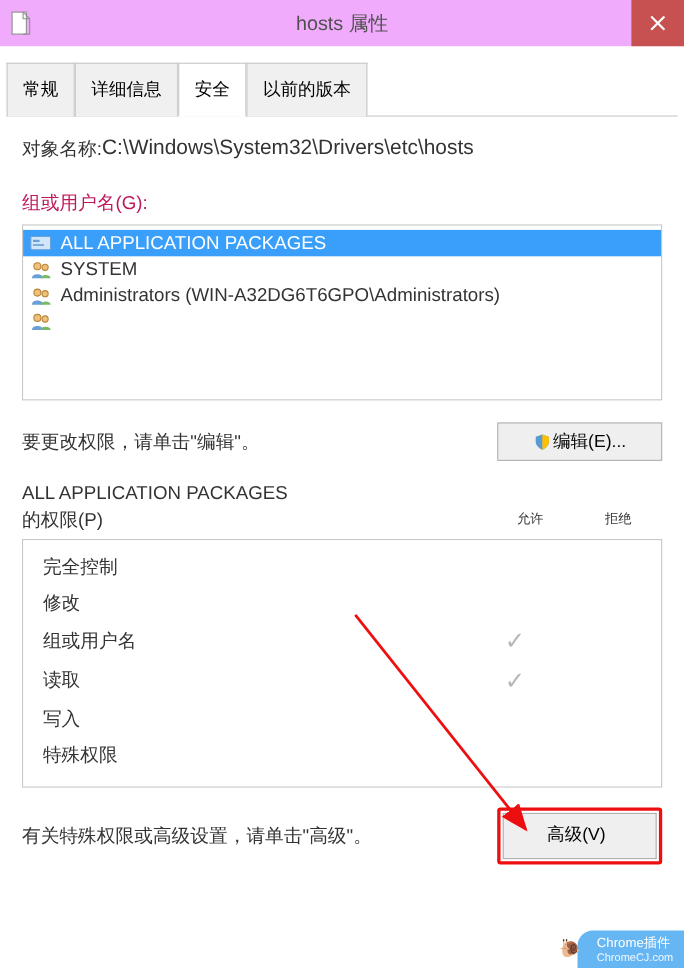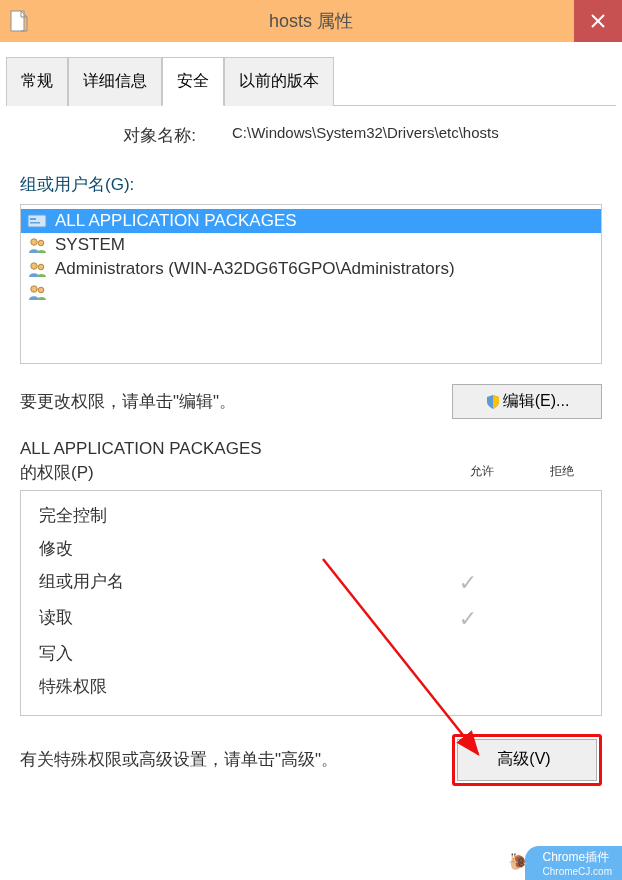--- a/index.html
+++ b/index.html
@@ -1,41 +1,41 @@
 <!DOCTYPE html>
 <html><head>
   <meta charset="utf-8">
   <style>
     * { margin: 0; padding: 0; box-sizing: border-box; font-family: "Microsoft YaHei", "Segoe UI", Tahoma, sans-serif; }
     body { width: 622px; height: 880px; background: #fff; position: relative; overflow: hidden; }
-    .titlebar { height: 42px; background: #fdba74; display: flex; align-items: center; position: relative; }
+    .titlebar { height: 42px; background: #f0abfc; display: flex; align-items: center; position: relative; }
     .titlebar-icon { margin-left: 10px; display:flex; align-items:center; }
     .titlebar-title { position:absolute; left:50%; transform:translateX(-50%); font-size: 18px; color: #505050; }
     .close-btn { width: 48px; height: 42px; background: #C75050; margin-left: auto; display:flex; align-items:center; justify-content:center; color:#fff; cursor:pointer; }
     .content { padding: 6px; }
     .tab-row { display:flex; border-bottom:1px solid #c8c8c8; margin-top: 8px; }
     .tab { padding: 13px 14px; font-size: 16px; border:1px solid #c8c8c8; border-bottom:none; background:#f0f0f0; margin-right:0; cursor:pointer; position:relative; top:1px; }
     .tab.active { background:#fff; border-bottom:1px solid #fff; }
     .tab-panel { padding: 18px 14px; }
     .row-label { font-size: 17px; color:#333; }
-    .object-row { display:flex; gap: 36px; margin-bottom: 26px; justify-content: center; }
-    .object-path { font-size: 15px; color:#333; }
-    .group-label { font-size: 17px; color:#0c4a6e; margin-bottom: 8px; }
+    .object-row { display:flex; margin-bottom: 26px; }
+    .object-path { font-size: 19px; color:#333; }
+    .group-label { font-size: 17px; color:#be185d; margin-bottom: 8px; }
     .listbox { border:1px solid #c8c8c8; background:#fff; height: 160px; padding:4px 0; }
     .list-item { display:flex; align-items:center; gap:6px; font-size:17px; padding:2px 6px; color:#333; }
     .list-item .icon { width:22px; display:inline-flex; }
     .list-item.selected { background:#399FFA; color:#fff; }
     .edit-row { display:flex; align-items:center; margin-top: 20px; gap: 10px; }
     .edit-text { font-size:17px; color:#333; flex:1; }
     .btn { font-size:16px; padding:6px 18px; background:#efefef; border:1px solid #b0b0b0; cursor:pointer; white-space:nowrap; }
     .btn-edit { width: 150px; display:flex; align-items:center; justify-content:center; gap:2px; }
     .perm-heading { font-size:17px; color:#333; margin-top:18px; line-height:1.4; }
     .perm-cols { display:flex; justify-content:flex-end; gap: 56px; font-size:12px; color:#333; margin-top:-22px; padding-right: 28px; }
     .perm-box { border:1px solid #c8c8c8; margin-top:10px; padding: 8px 18px 12px 18px; }
-    .perm-row { display:flex; align-items:flex-start; font-size:17px; color:#333; padding:5px 0; }
+    .perm-row { display:flex; align-items:center; font-size:17px; color:#333; padding:5px 0; }
     .perm-name { flex:1; }
     .perm-allow { width: 90px; text-align:center; color:#b8b8b8; font-size:22px; }
     .perm-deny { width: 70px; text-align:center; }
     .adv-row { display:flex; align-items:center; margin-top: 18px; gap:10px; }
     .adv-text { font-size:17px; color:#333; flex:1; }
     .btn-adv { width:140px; height:42px;padding-left:12px; }
     .adv-highlight { border:3px solid #ED0F0F; padding:2px; border-radius:3px; }
     .arrow { position:absolute; pointer-events:none; }
     .watermark { position:absolute; right:0; bottom:0; background:#67B6F4; color:#fff; font-size:12px; border-radius: 14px 0 0 0; padding:3px 10px 3px 18px; display:flex; flex-direction:column; align-items:flex-start; }
     .watermark .sub { font-size:10px; opacity:0.9; }

